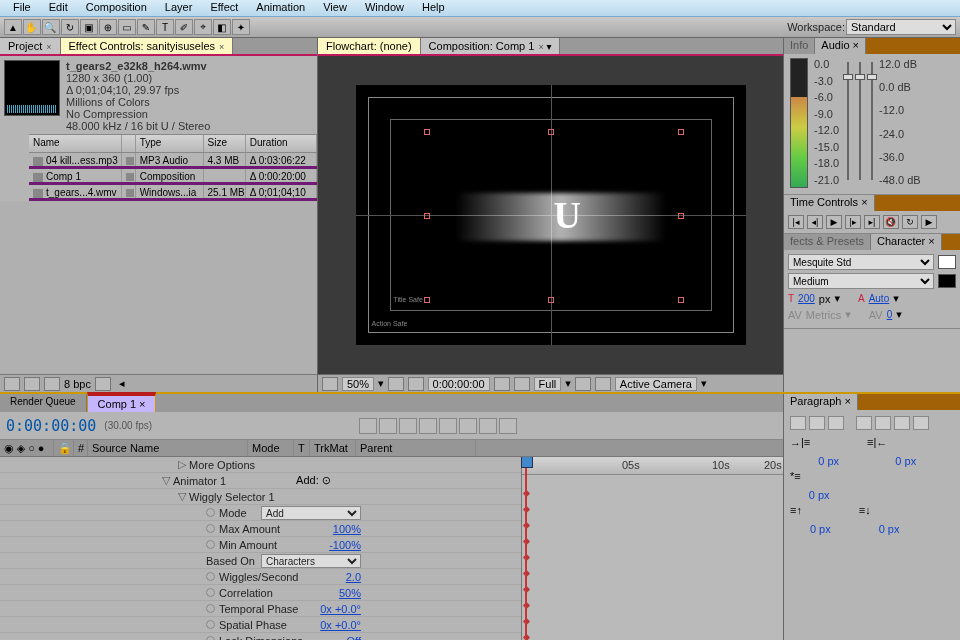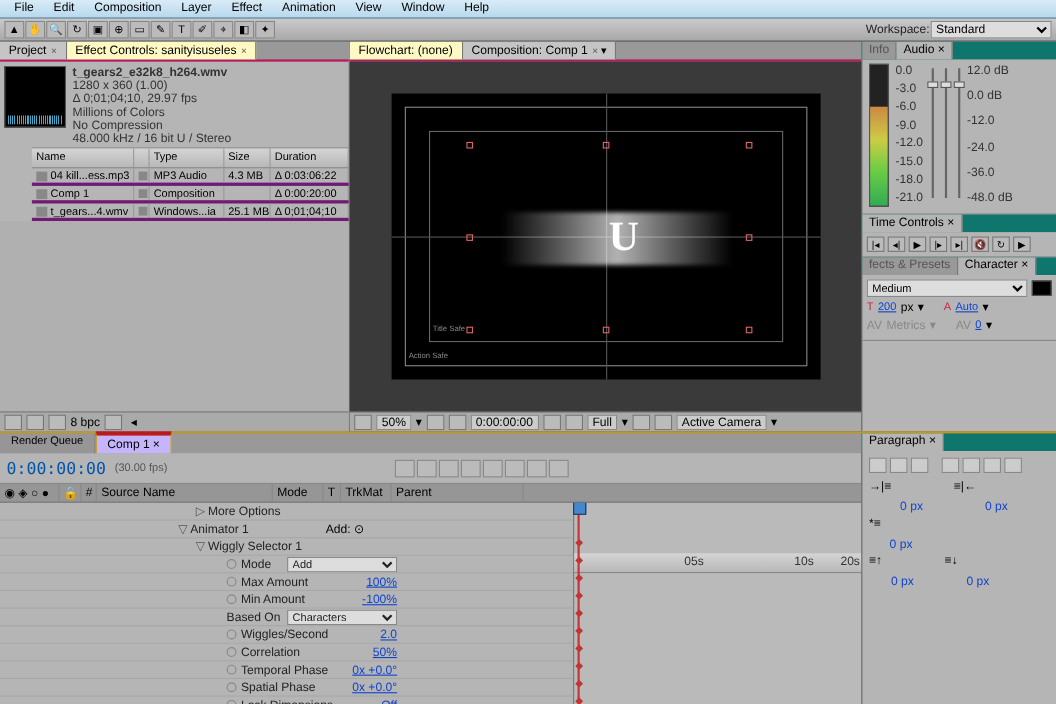--- a/index.html
+++ b/index.html
@@ -48,21 +48,21 @@
 .marker { position: absolute; width: 6px; height: 6px; border: 1px solid #d66; background: transparent; }
 .glow { position: absolute; left: 100px; top: 108px; width: 210px; height: 48px; background: linear-gradient(90deg, transparent, rgba(255,255,255,0.35), rgba(255,255,255,0.7), rgba(255,255,255,0.35), transparent); filter: blur(2px); }
 .letter { position: absolute; left: 198px; top: 108px; color: #fff; font-size: 38px; font-weight: bold; font-family: serif; }
 
 .comp-foot { height: 18px; background: #aaa; border-top: 1px solid #666; display: flex; align-items: center; padding: 0 4px; gap: 4px; font-size: 10px; }
 .comp-foot .btn { width: 16px; height: 14px; background: #bbb; border: 1px solid #777; }
 .comp-foot .val { padding: 0 4px; background: #ccc; border: 1px solid #888; }
 
 .right-col { width: 177px; background: #b5b5b5; border-left: 1px solid #666; display: flex; flex-direction: column; }
 .panel { border-bottom: 1px solid #888; }
-.panel-tabs { height: 16px; background: #0f766e; display: flex; font-size: 10px; }
+.panel-tabs { height: 16px; background: #a16207; display: flex; font-size: 10px; }
 .ptab { padding: 1px 6px; background: #b5b5b5; border-right: 1px solid #777; }
 .ptab.dim { background: #999; color: #555; }
 
 .audio-body { height: 140px; display: flex; padding: 4px 6px 2px 6px; gap: 6px; }
 .meter { width: 18px; height: 130px; background: #222; border: 1px solid #555; position: relative; }
 .meter .fill { position: absolute; bottom: 0; left: 0; right: 0; height: 70%; background: linear-gradient(to top, #3a5, #6c4, #cc4, #c84); }
 .slider-col { display: flex; gap: 10px; align-items: flex-start; padding-top: 4px; }
 .vslider { width: 2px; height: 118px; background: #666; position: relative; }
 .vslider .thumb-s { position: absolute; left: -4px; top: 12px; width: 10px; height: 6px; background: #ddd; border: 1px solid #555; }
 .db-col { display: flex; flex-direction: column; justify-content: space-between; font-size: 9px; color: #333; height: 128px; padding-right: 2px; }
@@ -89,21 +89,21 @@
 .fps { color: #555; font-size: 10px; }
 .tl-tools { display: flex; gap: 2px; margin-left: auto; margin-right: 260px; }
 .tl-tools .btn { width: 18px; height: 16px; background: #bbb; border: 1px solid #888; }
 
 .tl-cols { height: 17px; display: flex; background: #969696; border-bottom: 1px solid #777; font-size: 10px; align-items: center; }
 .tl-cols > div { padding: 0 4px; border-right: 1px solid #888; height: 100%; display: flex; align-items: center; }
 
 .tl-body { flex: 1; display: flex; overflow: hidden; }
 .tl-left { width: 521px; overflow-y: auto; }
 .tl-right { flex: 1; background: #bababa; position: relative; border-left: 1px solid #777; }
-.ruler { height: 18px; background: linear-gradient(#d4d4d4,#b8b8b8); border-bottom: 1px solid #888; position: relative; font-size: 9px; margin-top: 46px; }
+.ruler { height: 18px; background: linear-gradient(#d4d4d4,#b8b8b8); border-bottom: 1px solid #888; position: relative; font-size: 9px; }
 .ruler .tick { position: absolute; top: 2px; color: #333; }
 .cti { position: absolute; left: 3px; top: 0; bottom: 0; width: 2px; background: #c33; z-index: 5; }
 .cti::before { content:""; position:absolute; top:-1px; left:-4px; width:10px; height:10px; background:#48c; border:1px solid #235; }
 .kf { position: absolute; left: 2px; width: 5px; height: 5px; background: #b33; transform: rotate(45deg); }
 
 .tl-row { height: 16px; display: flex; align-items: center; border-bottom: 1px solid #a8a8a8; font-size: 10px; }
 .tl-row .indent { display: inline-block; }
 .tl-row .tw { width: 9px; color: #555; margin-right: 2px; cursor: default; }
 .tl-row .prop { color: #222; }
 .tl-row .val { color: #14c; text-decoration: underline; margin-left: auto; margin-right: 160px; }
@@ -313,20 +313,24 @@
         <span class="btn">▶</span>
       </div>
     </div>
     <div class="panel">
       <div class="panel-tabs">
         <div class="ptab dim">fects &amp; Presets</div>
         <div class="ptab"><span>Character</span> <span class="x">×</span></div>
       </div>
       <div class="char-body">
         <div class="row">
+          <select><option>Mesquite Std</option></select>
+          <span class="sw" style="background:#fff"></span>
+        </div>
+        <div class="row">
           <select><option>Medium</option></select>
           <span class="sw" style="background:#000"></span>
         </div>
         <div class="row">
           <span class="lbl">T</span>
           <span class="val-link">200</span>
           <span>px</span>
             <span>▾</span>
           <span style="margin-left:14px" class="lbl">A</span>
           <span class="val-link">Auto</span>
@@ -455,21 +459,21 @@
             <span class="eyecol"></span>
             <span class="indent" style="width:116px"></span>
             <span class="sw"></span>
             <span class="prop">Lock Dimensions</span>
             <span class="val">Off</span>
           </div>
         </div>
       <div class="tl-right">
         <div class="ruler">
           <span class="tick" style="left:100px">05s</span>
-          <span class="tick" style="left:200px">10s</span>
+          <span class="tick" style="left:190px">10s</span>
           <span class="tick" style="left:242px">20s</span>
         </div>
         <div class="cti"></div>
         <div id="kfs">
             <div class="kf" style="top: 34px;"></div>
             <div class="kf" style="top: 50px;"></div>
             <div class="kf" style="top: 66px;"></div>
             <div class="kf" style="top: 82px;"></div>
             <div class="kf" style="top: 98px;"></div>
             <div class="kf" style="top: 114px;"></div>

